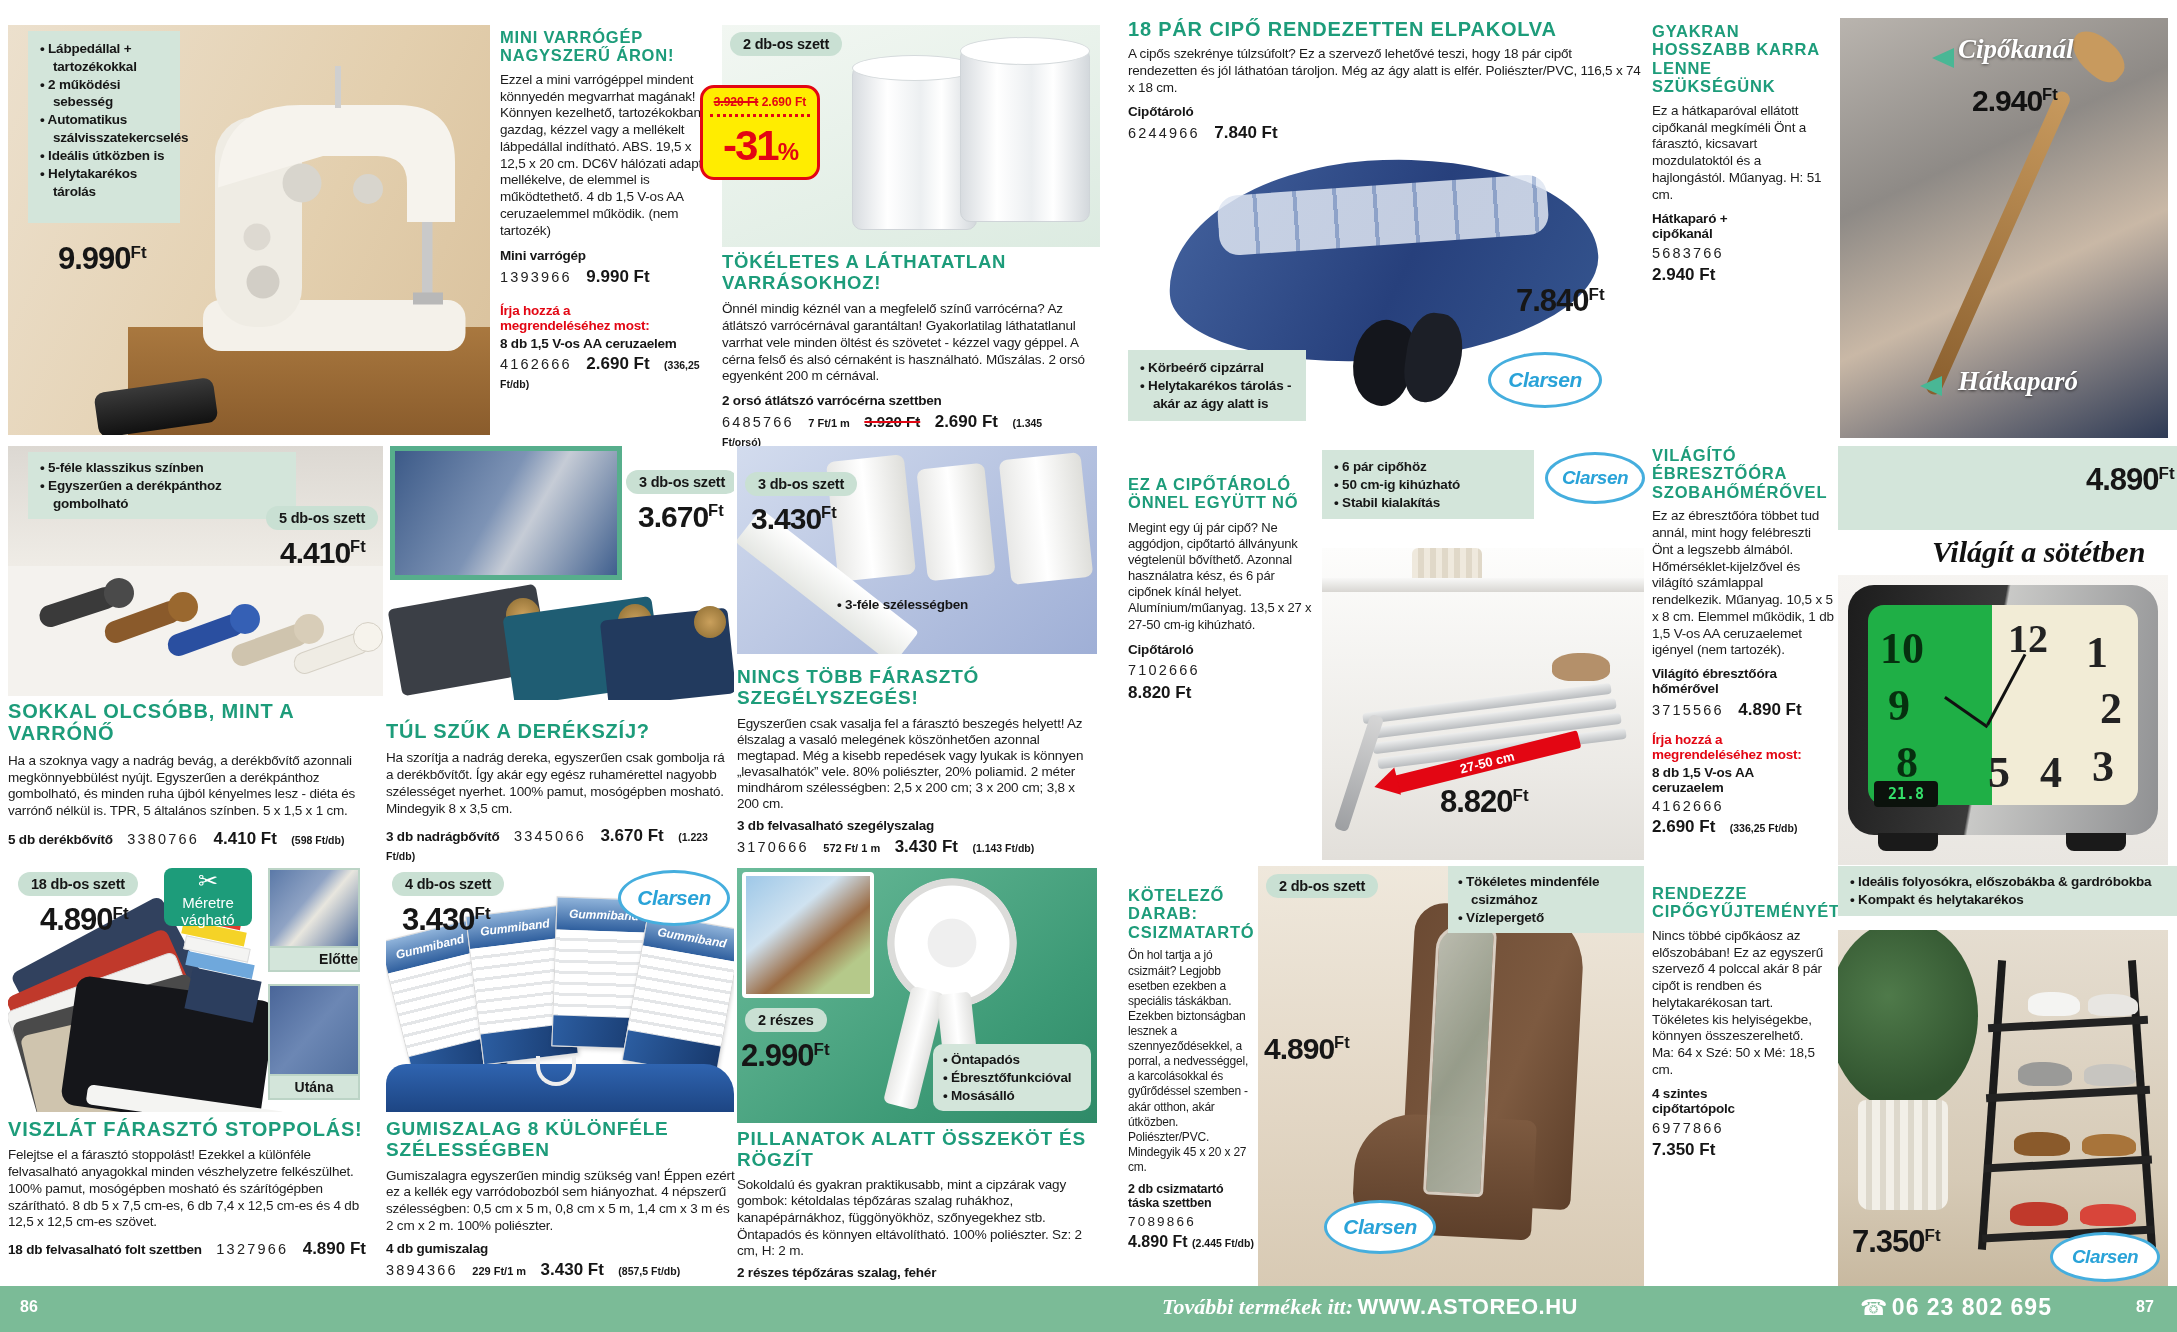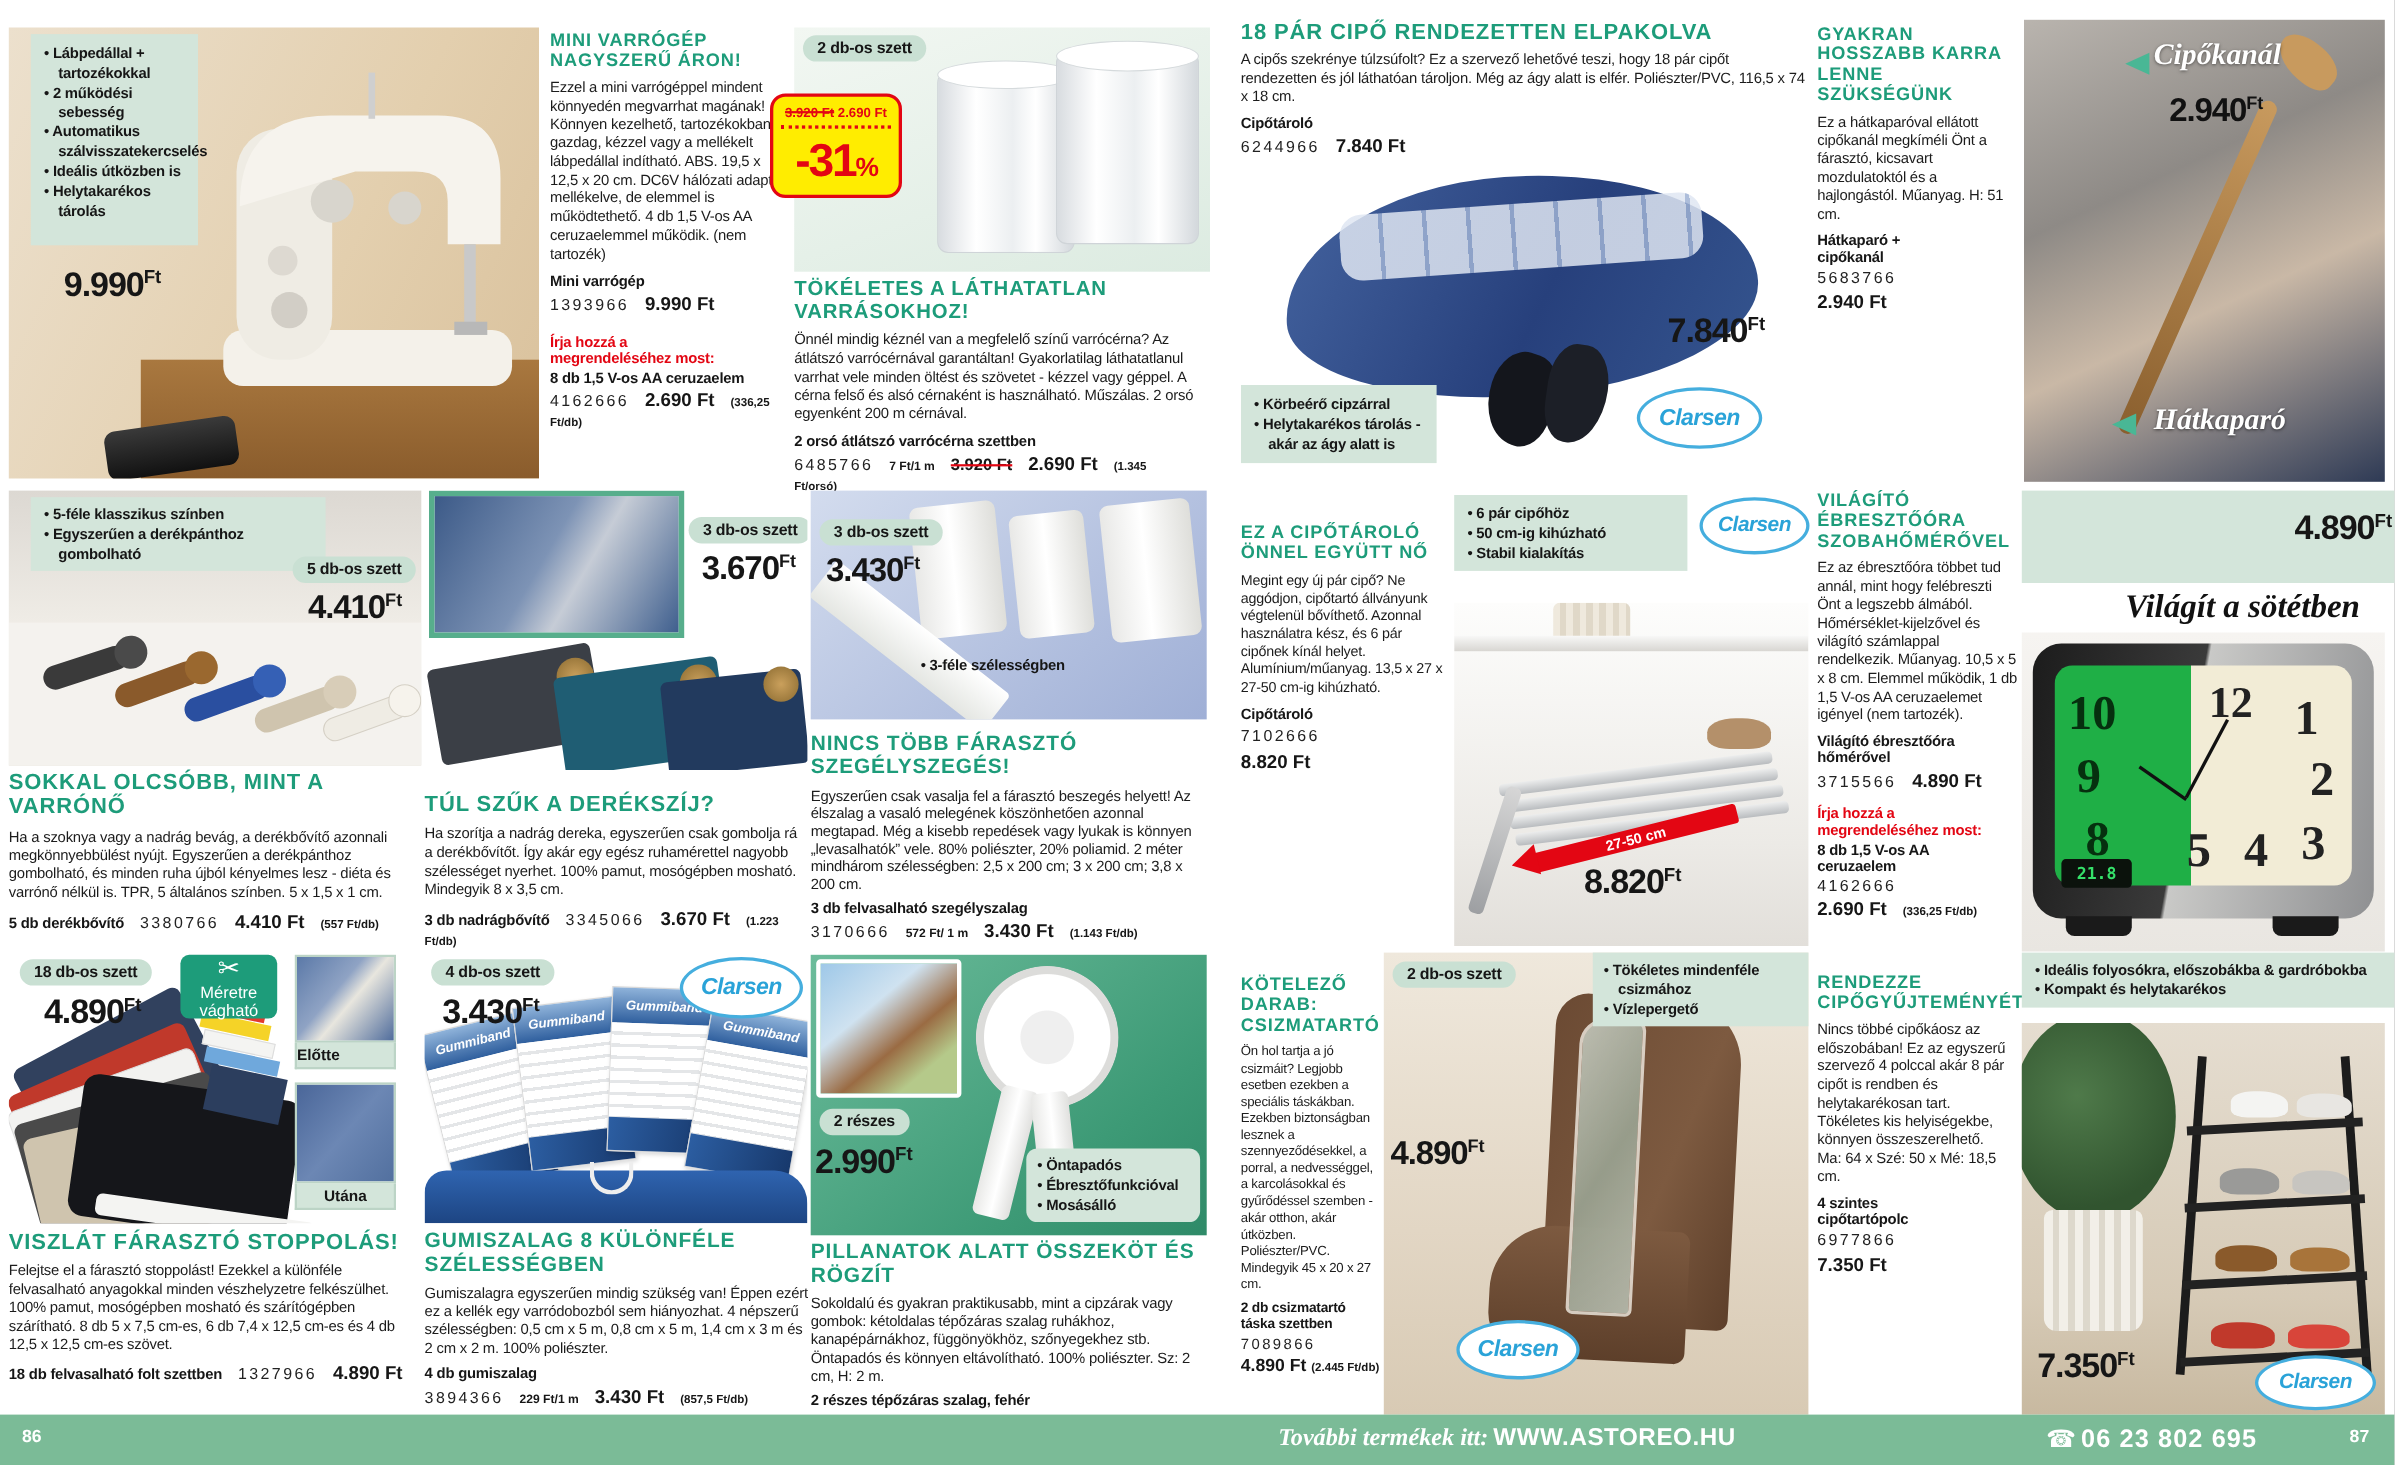--- a/index.html
+++ b/index.html
@@ -176,21 +176,21 @@
     <div class="badge abs" style="left:258px;top:60px">5 db-os szett</div>
     <div class="pprice abs" style="left:272px;top:92px;font-size:30px"><span>4.410</span><sup>Ft</sup></div>
   </div>
   <div class="abs" style="left:8px;top:700px;width:375px">
     <div class="hl">SOKKAL OLCSÓBB, MINT A VARRÓNŐ</div>
     <div class="bodytext" style="margin-top:8px">Ha a szoknya vagy a nadrág bevág, a derékbővítő azonnali megkönnyebbülést nyújt. Egyszerűen a derékpánthoz gombolható, és minden ruha újból kényelmes lesz - diéta és varrónő nélkül is. TPR, 5 általános színben. 5 x 1,5 x 1 cm.</div>
     <div class="orow" style="margin-top:9px">
       <span class="pname">5 db derékbővítő</span>
       <span class="code">3380766</span>
       <span class="price">4.410 Ft</span>
-      <span class="per">(557 Ft/db)</span>
+      <span class="per">(598 Ft/db)</span>
     </div>
   </div>
 
   <div class="photo" style="left:386px;top:446px;width:348px;height:254px;background:#fff">
     <div class="abs" style="left:4px;top:0;width:232px;height:134px;border:5px solid #57ae8c;background:linear-gradient(120deg,#3c5a88,#7d93b5 45%,#c6ccd6 60%,#3f5f8e)"></div>
     <div class="abs" style="left:8px;top:150px;width:150px;height:88px;background:#3b3f46;border-radius:6px;transform:rotate(-10deg)"></div>
       <div class="abs" style="left:120px;top:152px;width:34px;height:34px;background:radial-gradient(#caa05c,#8a6a30);border-radius:50%"></div>
     <div class="abs" style="left:122px;top:160px;width:150px;height:90px;background:#1f5d73;border-radius:6px;transform:rotate(-8deg)"></div>
       <div class="abs" style="left:232px;top:158px;width:34px;height:34px;background:radial-gradient(#caa05c,#8a6a30);border-radius:50%"></div>
     <div class="abs" style="left:218px;top:168px;width:128px;height:86px;background:#223a5e;border-radius:6px;transform:rotate(-6deg)"></div>
@@ -322,21 +322,21 @@
     <div class="abs" style="left:180px;top:106px;width:70px;height:42px;background:#2c3e5e;transform:rotate(12deg)"></div>
     <div class="badge abs" style="left:10px;top:4px">18 db-os szett</div>
     <div class="pprice abs" style="left:32px;top:36px;font-size:31px"><span>4.890</span><sup>Ft</sup></div>
   </div>
   <div class="abs" style="left:164px;top:868px;width:88px;height:58px;background:#1d9c7a;border-radius:8px;text-align:center;color:#fff">
     <div style="font-size:24px;line-height:1.1">✂</div>
     <div style="font-size:15px;font-weight:normal">Méretre vágható</div>
   </div>
   <div class="abs" style="left:268px;top:868px;width:92px">
     <div style="height:80px;background:linear-gradient(130deg,#5b79a8,#8fa3c4 40%,#e8e6de 55%,#4f6c9c);border:2px solid #bcd4c6"></div>
-    <div style="background:#d3e5da;text-align:left;font-weight:bold;font-size:14px;padding:3px 0;border:2px solid #bcd4c6;border-top:none">Előtte</div>
+    <div style="background:#d3e5da;text-align:right;font-weight:bold;font-size:14px;padding:3px 0;border:2px solid #bcd4c6;border-top:none">Előtte</div>
   </div>
   <div class="abs" style="left:268px;top:984px;width:92px">
     <div style="height:92px;background:linear-gradient(130deg,#4a6699,#6c87b4 50%,#52709f);border:2px solid #bcd4c6"></div>
     <div style="background:#d3e5da;text-align:center;font-weight:bold;font-size:14px;padding:3px 0;border:2px solid #bcd4c6;border-top:none">Utána</div>
   </div>
   <div class="abs" style="left:8px;top:1118px;width:375px">
     <div class="hl">VISZLÁT FÁRASZTÓ STOPPOLÁS!</div>
     <div class="bodytext" style="margin-top:7px">Felejtse el a fárasztó stoppolást! Ezekkel a különféle felvasalható anyagokkal minden vészhelyzetre felkészülhet. 100% pamut, mosógépben mosható és szárítógépben szárítható. 8 db 5 x 7,5 cm-es, 6 db 7,4 x 12,5 cm-es és 4 db 12,5 x 12,5 cm-es szövet.</div>
     <div class="orow" style="margin-top:8px">
       <span class="pname">18 db felvasalható folt szettben</span>

